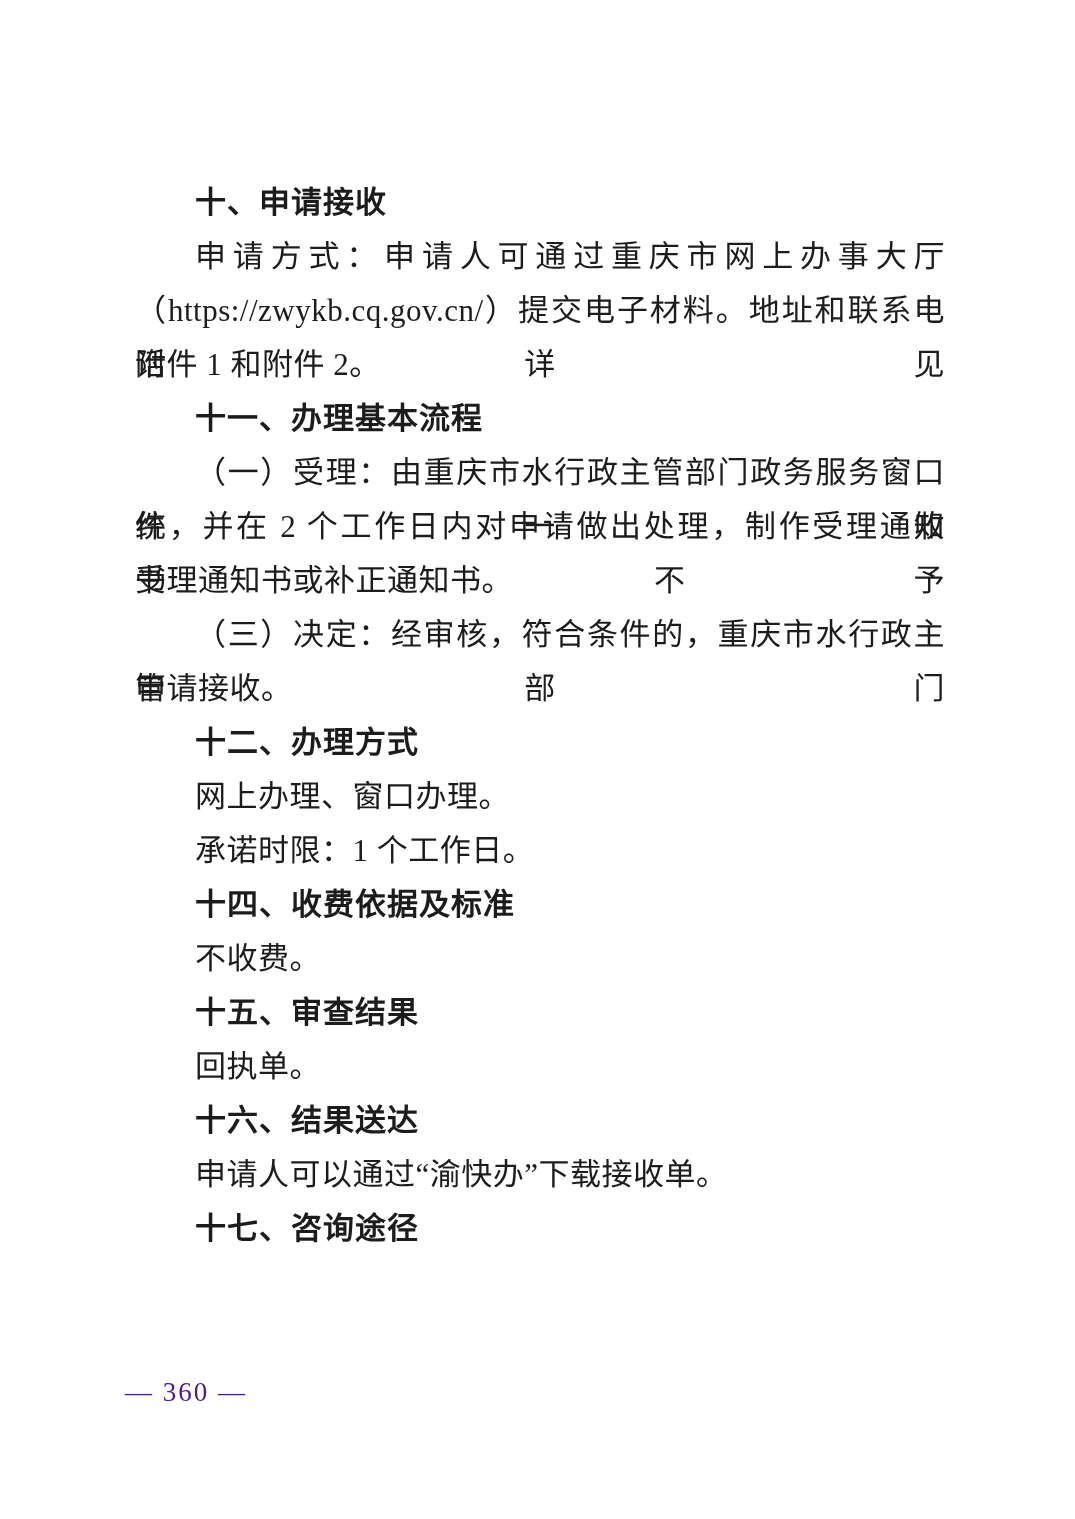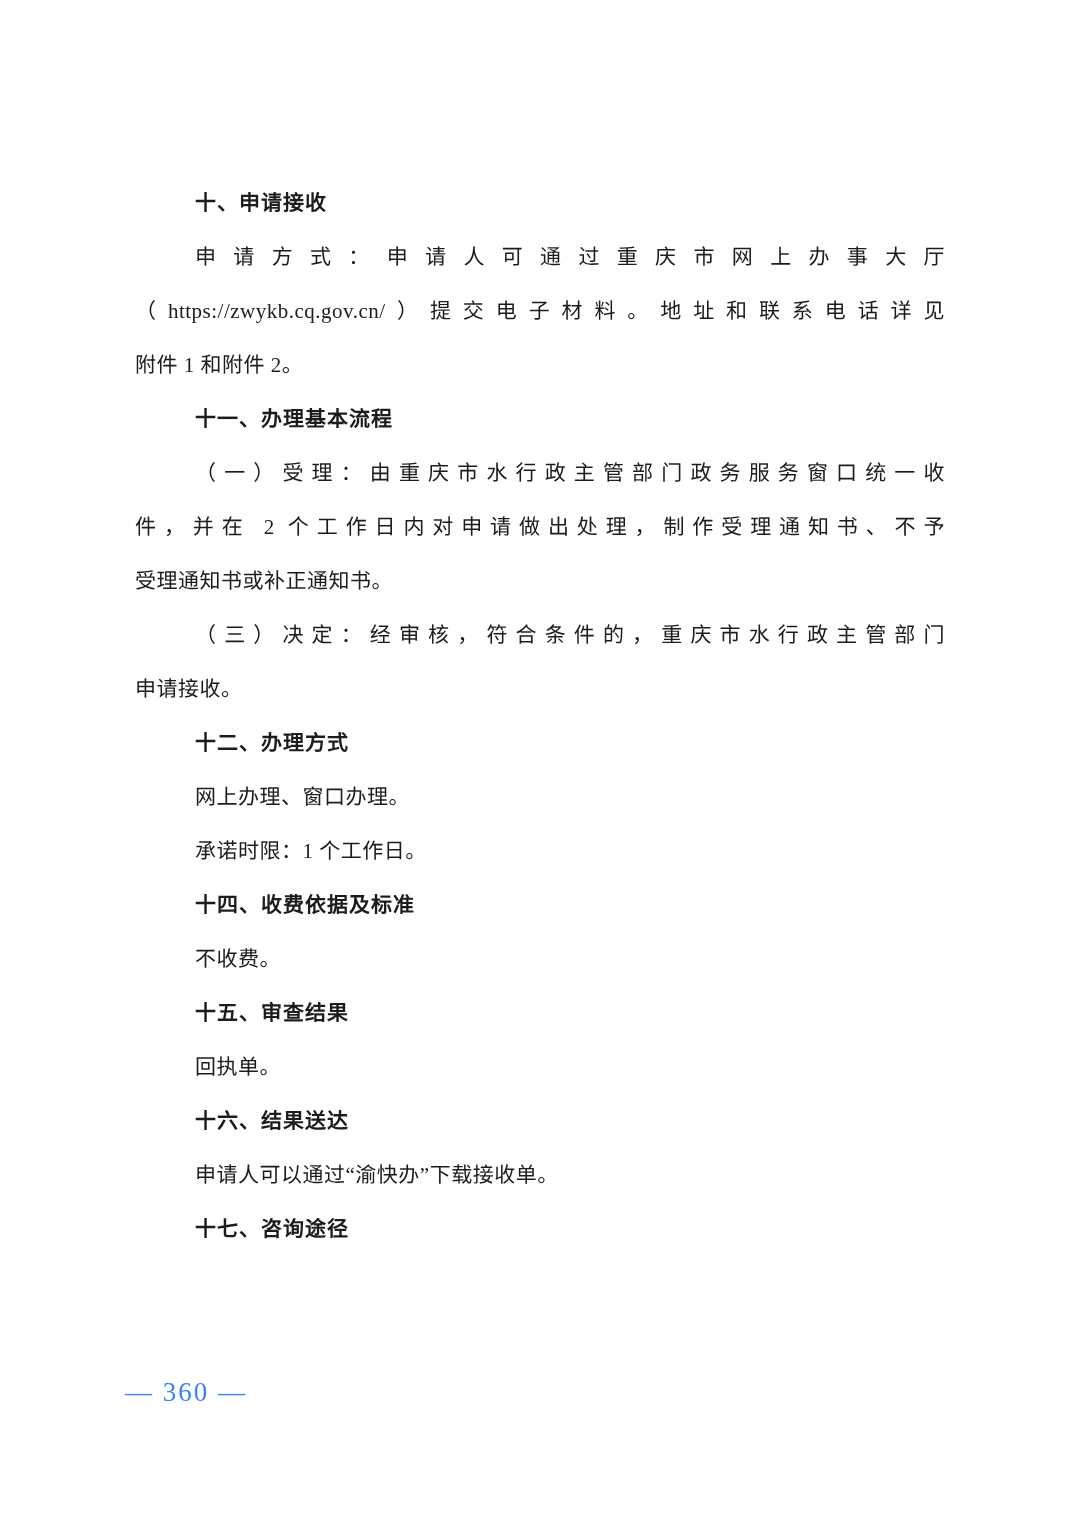--- a/index.html
+++ b/index.html
@@ -17,21 +17,21 @@
   }
   .content {
     position: absolute;
     left: 135px;
     top: 176px;
     width: 810px;
   }
   .line {
     height: 54px;
     line-height: 54px;
-    font-size: 21px;
+    font-size: 31px;
     white-space: nowrap;
     font-family: "Liberation Serif", "DejaVu Serif", serif;
     letter-spacing: 0.5px;
     color: #1c1c1c;
   }
   .line.heading {
     font-family: "Liberation Sans", "DejaVu Sans", sans-serif;
     font-weight: bold;
     letter-spacing: 1px;
   }
@@ -45,21 +45,21 @@
   }
   .footer {
     position: absolute;
     left: 125px;
     top: 1372px;
     height: 40px;
     line-height: 40px;
     font-size: 27px;
     letter-spacing: 2px;
     font-family: "Liberation Serif", "DejaVu Serif", serif;
-    color: #3b82f6;
+    color: #4c1d95;
   }
 </style>
 </head>
 <body>
 
 <div class="page">
   <div class="content" id="document-body">
       <div class="line heading indent">十、申请接收</div>
       <div class="line indent justify">申请方式：申请人可通过重庆市网上办事大厅</div>
       <div class="line justify">（https://zwykb.cq.gov.cn/）提交电子材料。地址和联系电话详见</div>

